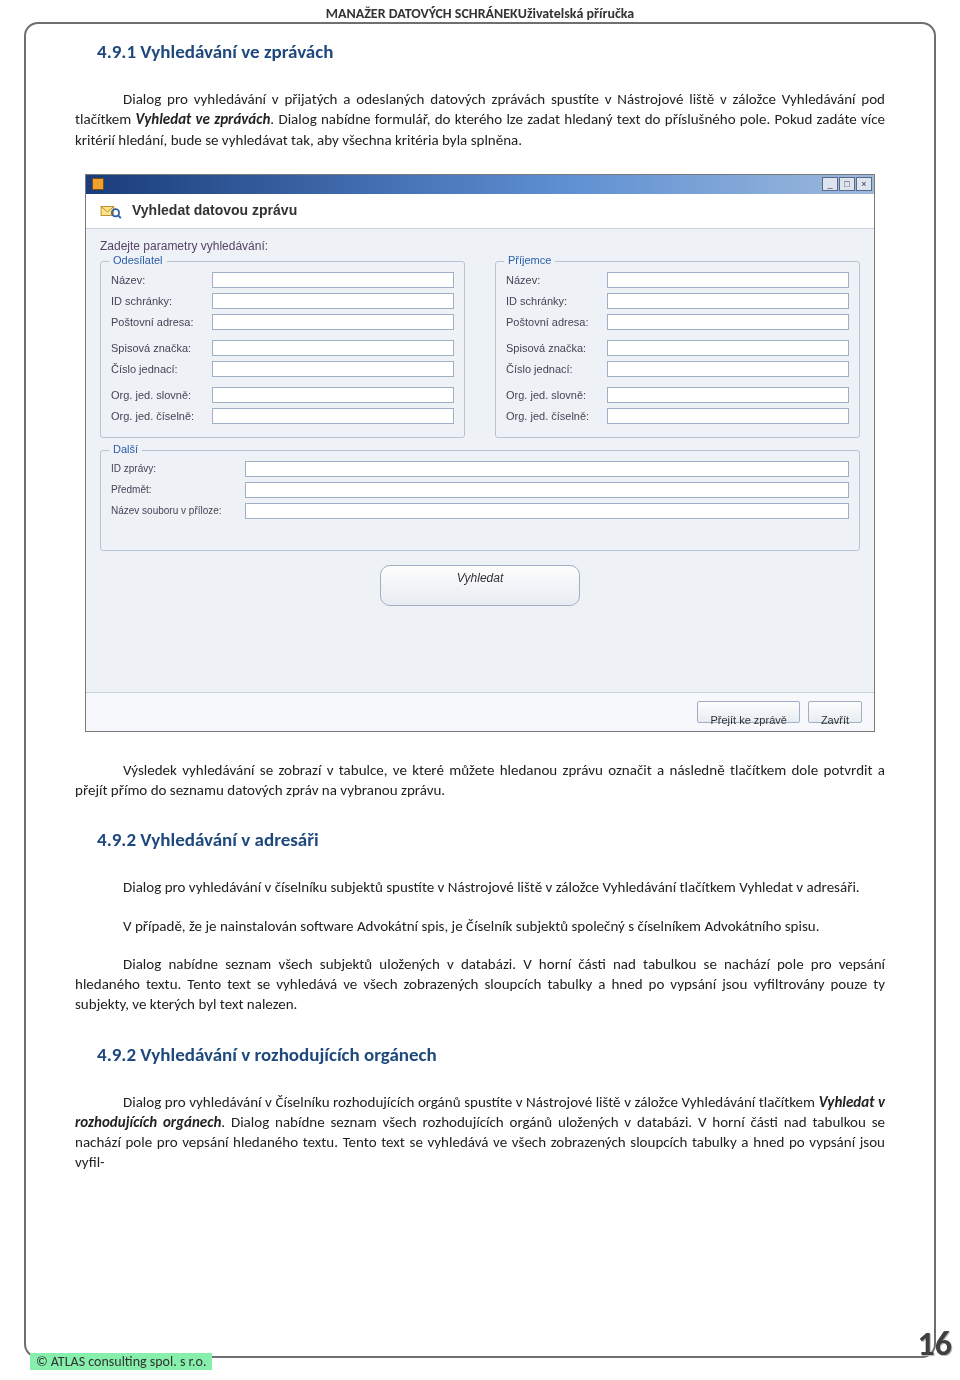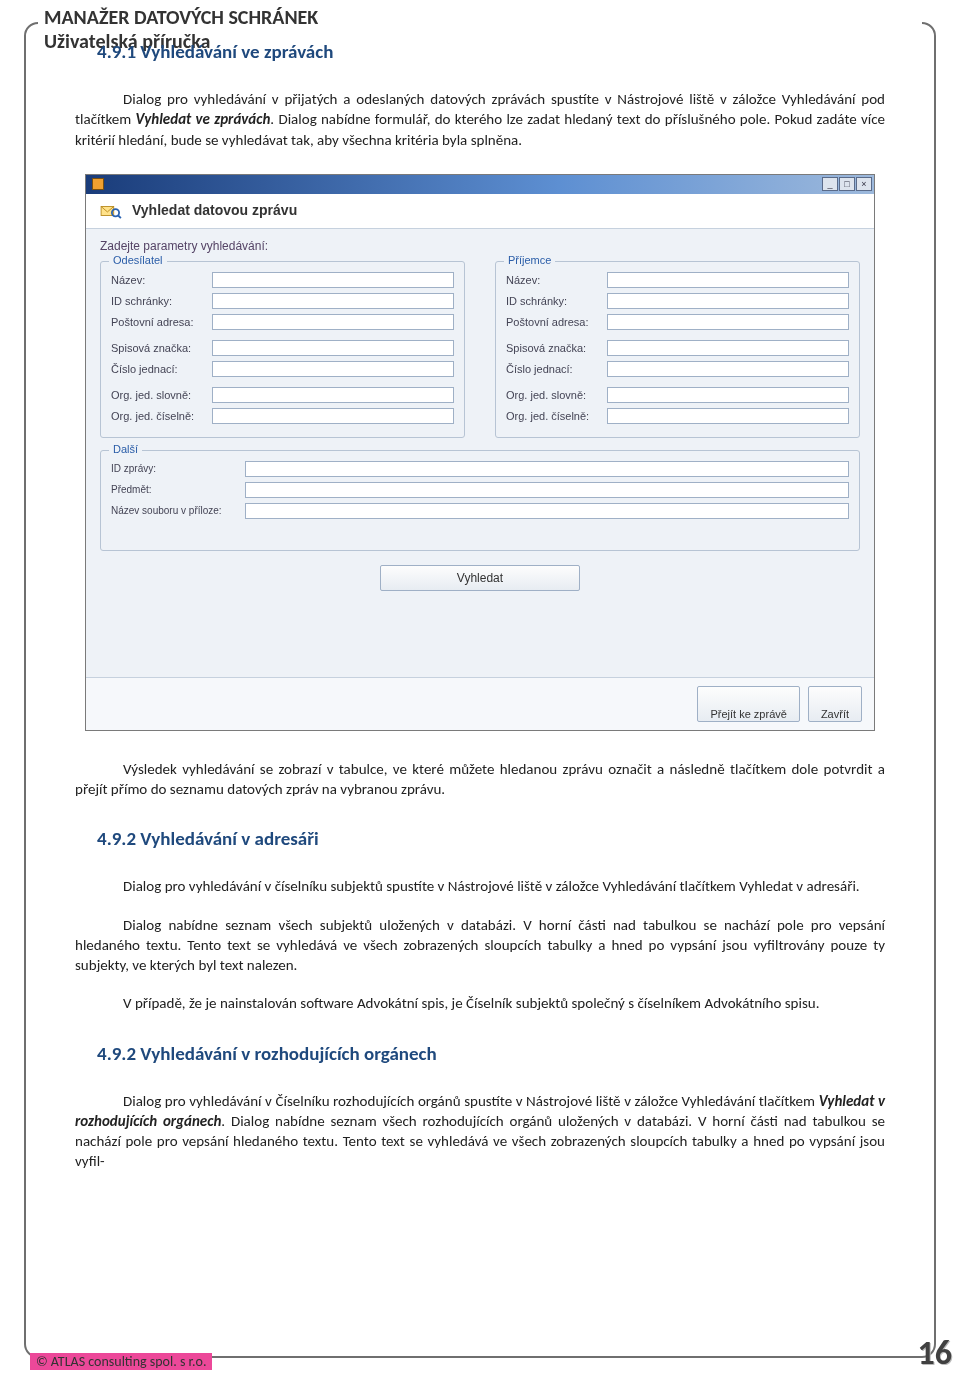--- a/index.html
+++ b/index.html
@@ -15,25 +15,24 @@
     position: absolute;
     top: 22px; left: 24px; right: 24px; bottom: 22px;
     border: 2px solid #6f6f6f;
     border-radius: 14px;
   }
   .page-header {
     position: absolute;
     top: 5px; left: 38px; right: 38px;
     display: flex; justify-content: center;
     font-weight: bold;
-    font-size: 20px;
+    font-size: 14px;
     color: #333;
     background: #fff;
     padding: 0 6px;
-    flex-direction: column;
   }
   .content {
     position: absolute;
     top: 40px; left: 55px; right: 55px; bottom: 50px;
   }
   .sec-title {
     color: #1f497d;
     font-weight: bold;
     font-size: 19px;
     margin: 0 0 26px 42px;
@@ -104,50 +103,50 @@
   .ds-fieldset {
     border:1px solid #b7c4d4; border-radius:3px;
     padding:10px 10px 26px 10px; position:relative;
   }
   .ds-fieldset .fieldset-legend { color:#2a5da8; }
   .ds-row { display:flex; align-items:center; margin-bottom:5px; gap:6px; }
   .ds-label { width:128px; font-size:10px; color:#445; }
   .ds-input { flex:1; height:16px; background:#fff; border:1px solid #9fb0c6; }
   .search-btn-row { text-align:center; margin-top:14px; }
   .search-btn {
-    display:inline-block; width:200px; height:26px;
+    display:inline-block; width:200px; height:41px;
     background:linear-gradient(#fdfdfd,#e7ecf2);
-    border:1px solid #9fb0c6; border-radius:2px;
-    line-height:24px; font-size:12px; color:#333;
+    border:1px solid #9fb0c6; border-radius:10px;
+    line-height:24px; font-size:12px; color:#333;font-style:italic;
   }
   .win-footer {
     background:#f6f8fb;
     border-top:1px solid #c6d1de;
     padding:8px 12px;
     display:flex; justify-content:flex-end; gap:8px;
   }
   .footer-btn {
-    height:22px; padding:17px 12px;
+    height:22px; padding:8px 12px;
     background:linear-gradient(#fdfdfd,#e7ecf2);
     border:1px solid #9fb0c6; border-radius:2px;
     font-size:11px; line-height:20px; color:#333;text-align:center;
   }
   .blank-area { height:74px; background:#eef2f7; }
   .page-number {
     position:absolute;
-    right: 8px; bottom: 7px;
+    right: 8px; bottom: 16px;
     font-size: 34px; font-weight: bold;
     color: #404040;
     text-shadow: 1px 1px 0 #bbb;
   }
   .page-footer-text {
     position:absolute;
     left: 30px; bottom: 10px;
     font-size: 14px; color:#333;
-    background:#ec4899; padding:0 6px;
+    background:#86efac; padding:0 6px;
   }
 </style>
 </head>
 <body>
 
 <div class="page-frame"></div>
 
 <div class="page-header">
   <span>MANAŽER DATOVÝCH SCHRÁNEK</span>
   <span>Uživatelská příručka</span>
@@ -277,22 +276,22 @@
         <div class="footer-btn">Zavřít</div>
       </div>
     </div>
   </div>
 
   <p class="body-text">Výsledek vyhledávání se zobrazí v tabulce, ve které můžete hledanou zprávu označit a následně tlačítkem dole potvrdit a přejít přímo do seznamu datových zpráv na vybranou zprávu.</p>
 
   <div class="sec-title" style="margin-top:28px;">4.9.2 Vyhledávání v adresáři</div>
 
   <p class="body-text">Dialog pro vyhledávání v číselníku subjektů spustíte v Nástrojové liště v záložce Vyhledávání tlačítkem Vyhledat v adresáři.</p>
+  <p class="body-text">V případě, že je nainstalován software Advokátní spis, je Číselník subjektů společný s číselníkem Advokátního spisu.</p>
   <p class="body-text">Dialog nabídne seznam všech subjektů uložených v databázi. V horní části nad tabulkou se nachází pole pro vepsání hledaného textu. Tento text se vyhledává ve všech zobrazených sloupcích tabulky a hned po vypsání jsou vyfiltrovány pouze ty subjekty, ve kterých byl text nalezen.</p>
-  <p class="body-text">V případě, že je nainstalován software Advokátní spis, je Číselník subjektů společný s číselníkem Advokátního spisu.</p>
 
   <div class="sec-title" style="margin-top:28px;">4.9.2 Vyhledávání v rozhodujících orgánech</div>
 
   <p class="body-text">
     <span>Dialog pro vyhledávání v Číselníku rozhodujících orgánů spustíte v Nástrojové liště v záložce Vyhledávání tlačítkem </span><span class="bold">Vyhledat v rozhodujících orgánech</span><span>. Dialog nabídne seznam všech rozhodujících orgánů uložených v databázi. V horní části nad tabulkou se nachází pole pro vepsání hledaného textu. Tento text se vyhledává ve všech zobrazených sloupcích tabulky a hned po vypsání jsou vyfil-</span>
   </p>
 
 </div>
 
 <div class="page-footer-text">© ATLAS consulting spol. s r.o.</div>

